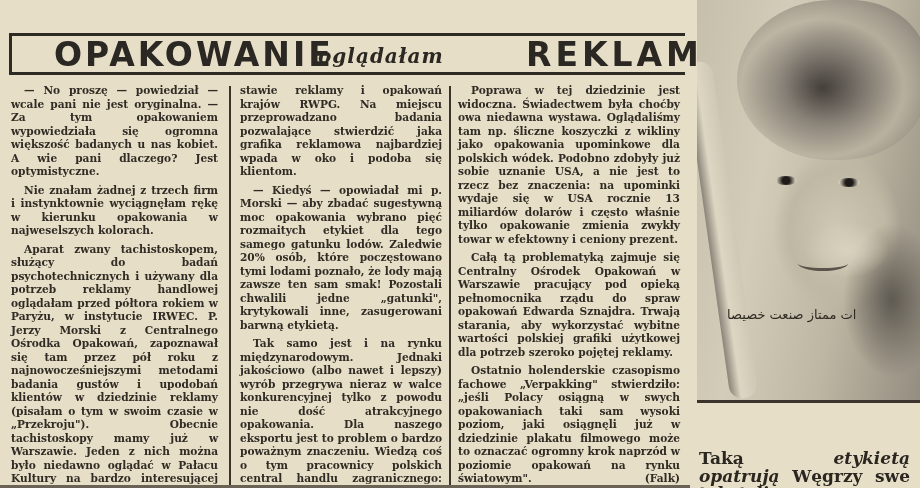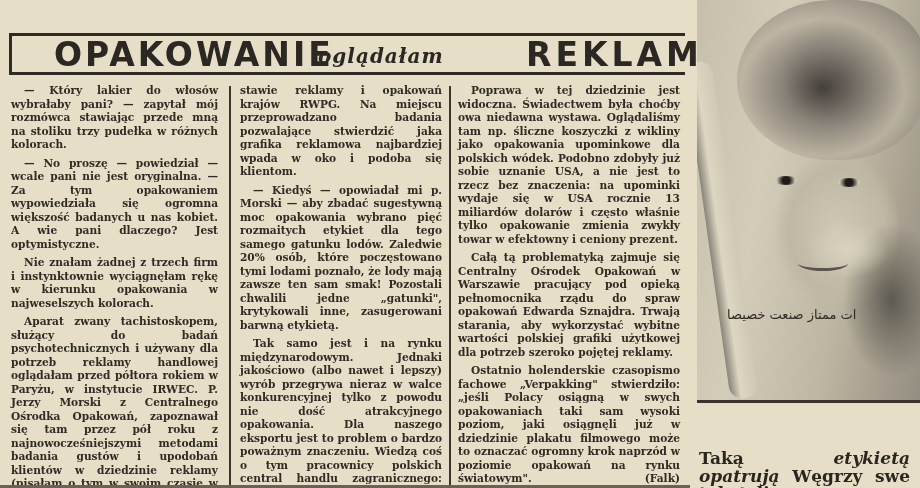--- a/index.html
+++ b/index.html
@@ -112,21 +112,20 @@
 
 <div class="page">
 
   <div class="headline">
     <span class="h-main">OPAKOWANIE</span>
     <span class="h-mid">oglądałam</span>
     <span class="h-end">REKLAMĄ</span>
   </div>
 
   <div class="col col1">
-    <p><b>— Który</b><span> lakier do włosów wybrałaby pani? — zapytał mój rozmówca stawiając przede mną na stoliku trzy pudełka w różnych kolorach.</span></p>
     <p>— No proszę — powiedział — wcale pani nie jest oryginalna. — Za tym opakowaniem wypowiedziała się ogromna większość badanych u nas kobiet. A wie pani dlaczego? Jest optymistyczne.</p>
     <p>Nie znałam żadnej z trzech firm i instynktownie wyciągnęłam rękę w kierunku opakowania w najweselszych kolorach.</p>
     <p>Aparat zwany tachistoskopem, służący do badań psychotechnicznych i używany dla potrzeb reklamy handlowej oglądałam przed półtora rokiem w Paryżu, w instytucie IRWEC. P. Jerzy Morski z Centralnego Ośrodka Opakowań, zapoznawał się tam przez pół roku z najnowocześniejszymi metodami badania gustów i upodobań klientów w dziedzinie reklamy (pisałam o tym w swoim czasie w „Przekroju"). Obecnie tachistoskopy mamy już w Warszawie. Jeden z nich można było niedawno oglądać w Pałacu Kultury na bardzo interesującej wy-</p>
   </div>
 
   <div class="rule-v r1"></div>
 
   <div class="col col2">
     <p class="cont">stawie reklamy i opakowań krajów RWPG. Na miejscu przeprowadzano badania pozwalające stwierdzić jaka grafika reklamowa najbardziej wpada w oko i podoba się klientom.</p>
     <p>— Kiedyś — opowiadał mi p. Morski — aby zbadać sugestywną moc opakowania wybrano pięć rozmaitych etykiet dla tego samego gatunku lodów. Zaledwie 20% osób, które poczęstowano tymi lodami poznało, że lody mają zawsze ten sam smak! Pozostali chwalili jedne „gatunki", krytykowali inne, zasugerowani barwną etykietą.</p>

